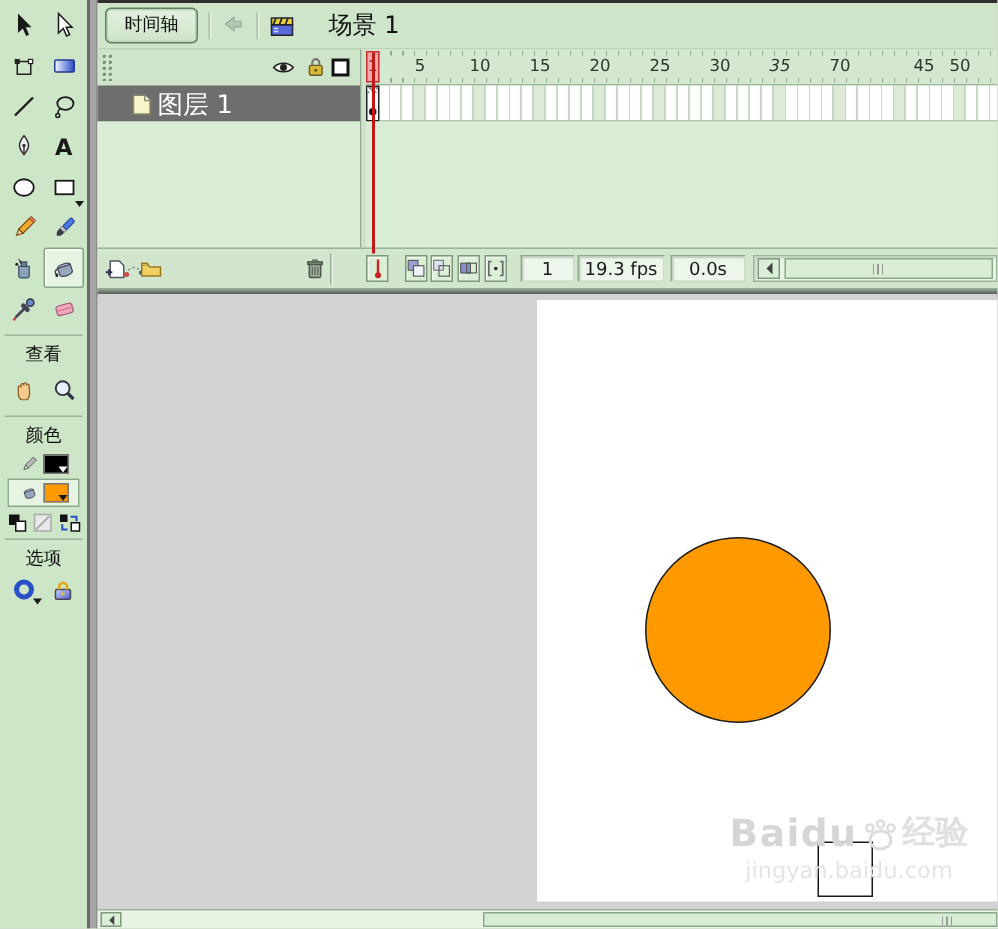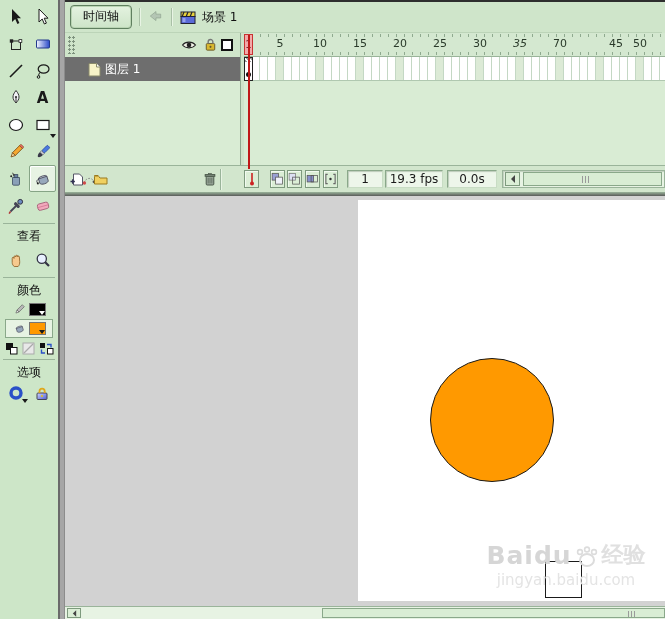--- a/index.html
+++ b/index.html
@@ -24,30 +24,30 @@
   #toolbar-edge{position:absolute;left:58px;top:0;width:7px;height:619px;background:#a6a6a6;border-left:2px solid #6a6a6a;border-right:1px solid #8c8c8c;box-sizing:border-box;}
 
   
   #main{position:absolute;left:65px;top:0;width:600px;height:619px;}
 
   
   #tl-panel{position:absolute;left:0;top:0;width:600px;height:196px;background:#cfe5ca;border-top:2px solid #2e2e2e;box-sizing:border-box;}
   #tl-header{position:absolute;left:0;top:0;right:3px;height:30px;display:flex;align-items:center;gap:7px;padding-left:5px;border-bottom:1px solid #bcd4b8;}
   .tab-btn{font-size:12px;color:#111;padding:2px 12px 3px;border:1px solid #5f7f5f;border-radius:4px;background:linear-gradient(#e4f2e0,#cde4c8);box-shadow:inset 0 0 0 1px #b9d4b3;}
   .vsep{width:1px;height:18px;background:#a9c0a6;box-shadow:1px 0 0 #e8f4e4;}
-  .scene-crumb{display:flex;align-items:center;gap:5px;font-size:12px;color:#111;}
+  .scene-crumb{display:flex;align-items:center;gap:22px;font-size:16px;color:#111;}
 
   #layers-header{position:absolute;left:0;top:31px;width:175px;height:24px;}
   .grip{position:absolute;left:3px;top:3px;width:7px;height:18px;
         background-image:radial-gradient(circle at 1.5px 1.5px,#7d927d 1px,transparent 1.3px);background-size:4px 4px;}
   #ruler{position:absolute;left:175px;top:31px;right:0;height:24px;background:#d4e8d0;border-bottom:1px solid #9ab49a;box-sizing:border-box;}
   .ticks{position:absolute;left:4px;right:0;height:3px;background:repeating-linear-gradient(90deg,#8faa8f 0 1px,transparent 1px 8px);}
   .rnum{position:absolute;top:4px;width:20px;text-align:center;font-size:11px;color:#2a3a2a;}
   #frame1-marker{position:absolute;left:4px;top:1px;width:9px;height:21px;background:#f2a9a9;border:1px solid #c83232;box-sizing:border-box;font-size:10px;color:#7a2a2a;text-align:center;line-height:19px;overflow:hidden;}
-  #layer-row{position:absolute;left:0;top:55px;width:175px;height:24px;background:#6e6e6e;display:flex;align-items:center;color:#fff;font-size:12px;}
+  #layer-row{position:absolute;left:0;top:55px;width:175px;height:24px;background:#6e6e6e;display:flex;align-items:center;color:#fff;font-size:17px;}
   #frame-row{position:absolute;left:179px;top:55px;right:0;height:24px;border-bottom:1px solid #b0c8b0;box-sizing:border-box;
     background-image:repeating-linear-gradient(90deg,
       #ffffff 0px,#ffffff 7px,#c4d8c4 7px,#c4d8c4 8px,
       #ffffff 8px,#ffffff 15px,#c4d8c4 15px,#c4d8c4 16px,
       #ffffff 16px,#ffffff 23px,#c4d8c4 23px,#c4d8c4 24px,
       #ffffff 24px,#ffffff 31px,#c4d8c4 31px,#c4d8c4 32px,
       #dcead6 32px,#dcead6 39px,#c4d8c4 39px,#c4d8c4 40px);}
   #keyframe-cell{position:absolute;left:0;top:0;width:9px;height:24px;background:#fff;border:1px solid #222;box-sizing:border-box;}
   #keyframe-cell .checker{position:absolute;left:0;top:0;right:0;height:4px;background:repeating-linear-gradient(45deg,#9a9a9a 0 1.5px,#fff 1.5px 3px);}
   #keyframe-cell .kdot{position:absolute;left:1px;top:14px;width:5px;height:5px;border-radius:50%;background:#111;}

